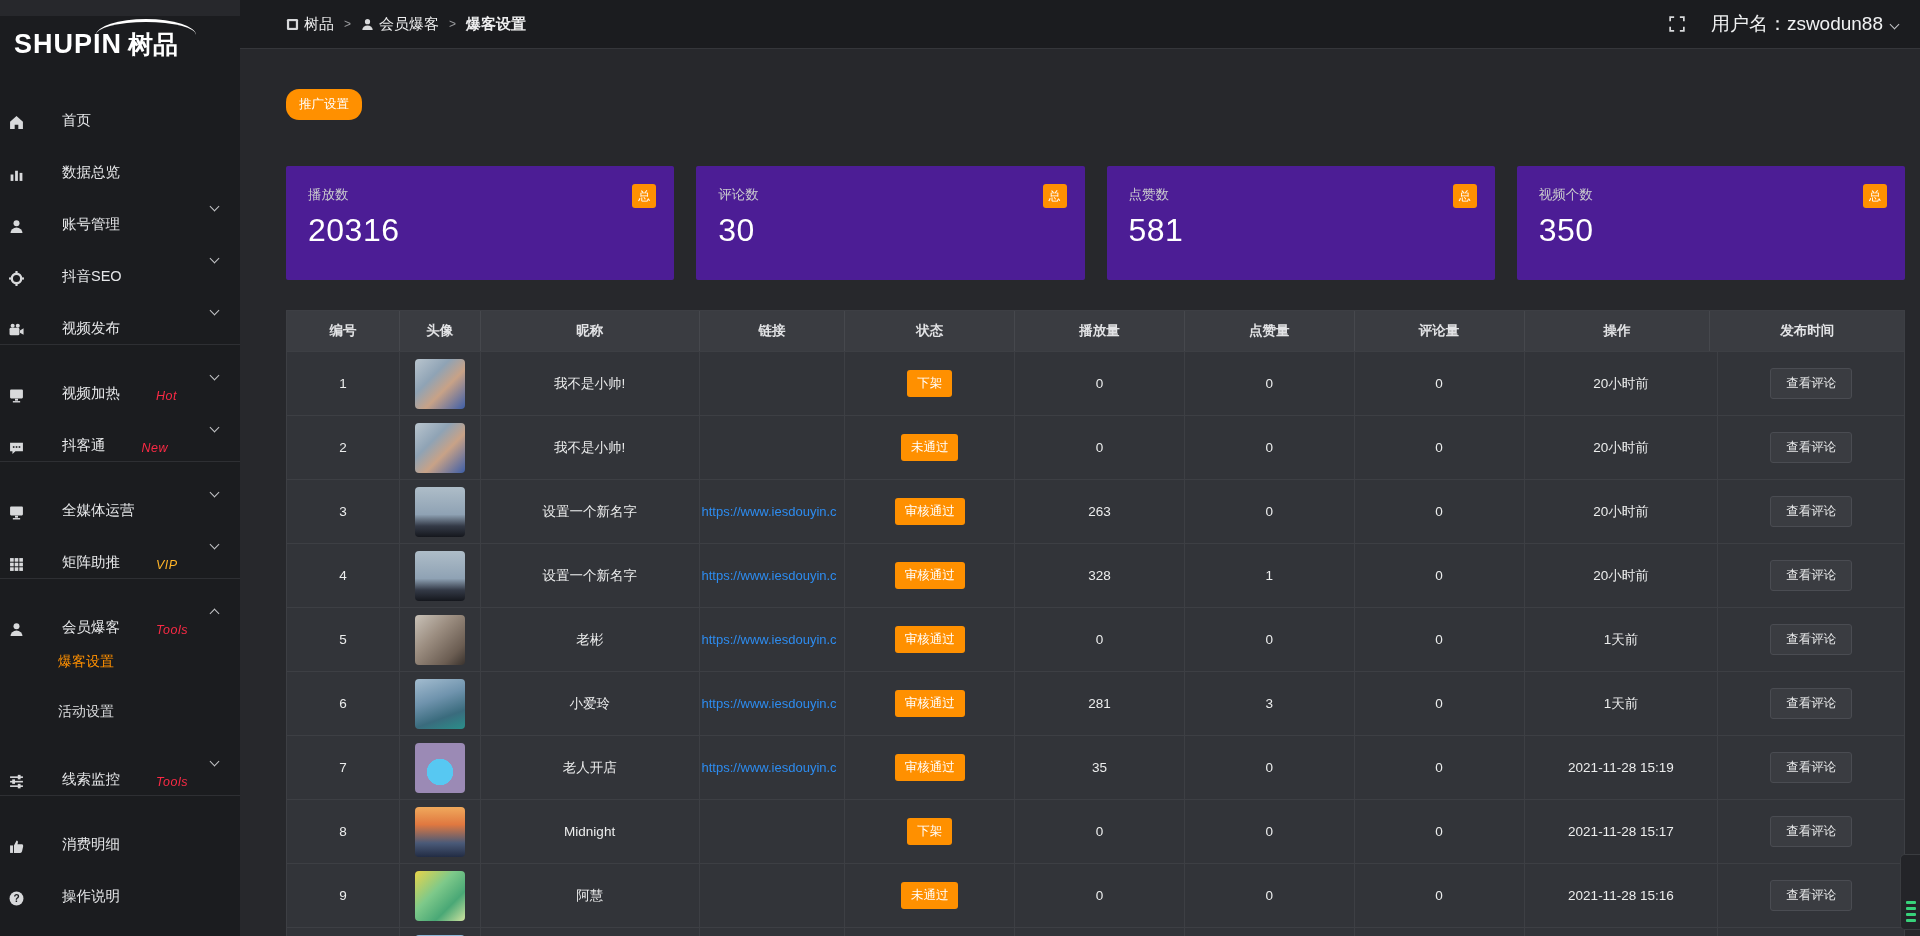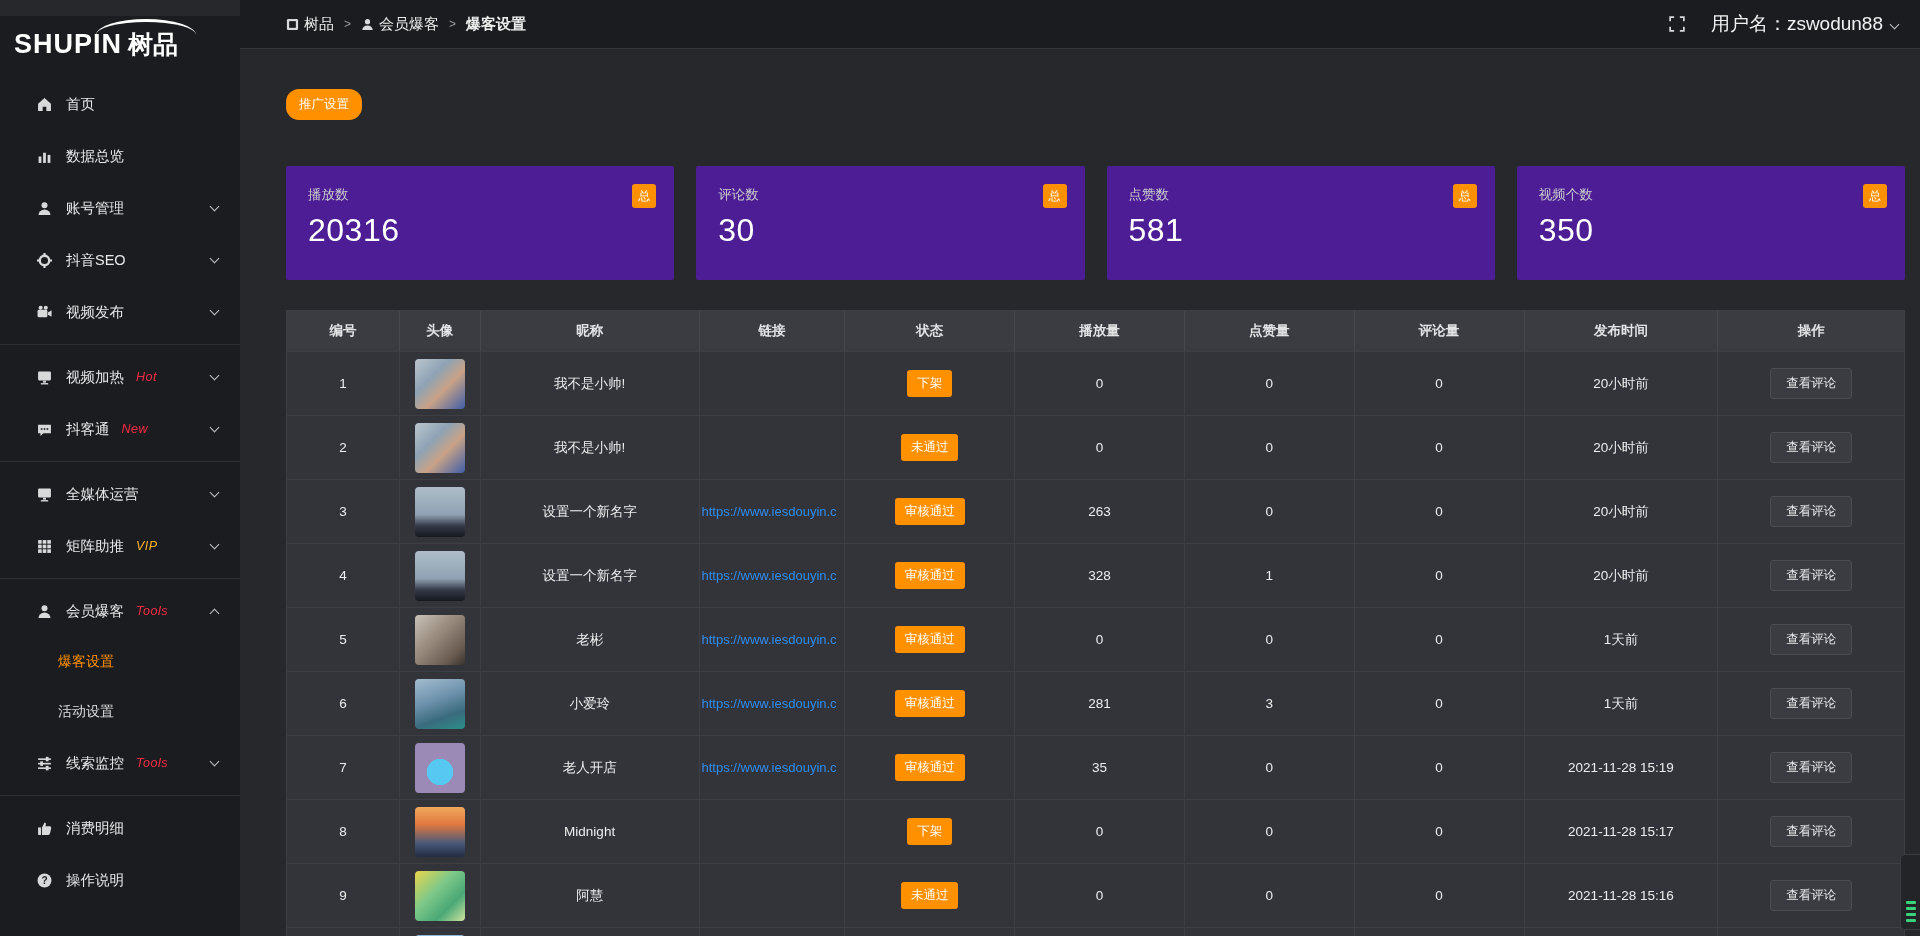--- a/index.html
+++ b/index.html
@@ -7,21 +7,21 @@
     font-family:"Liberation Sans","DejaVu Sans",sans-serif; color:#e4e5e7; }
 
   
   .sidebar { position:absolute; left:0; top:16px; width:240px; height:936px; background:#1b1c1f; z-index:5; }
   .logo { position:relative; height:56px; display:flex; align-items:center; padding-left:14px; }
   .logo-en { font-size:27px; font-weight:800; color:#fff; letter-spacing:1px; }
   .logo-cjk { font-size:25px; font-weight:700; color:#fff; margin-left:6px; }
   .logo-arc { position:absolute; top:3px; left:96px; width:100px; height:16px;
     border-top:3px solid #fff; border-radius:50% 50% 0 0 / 100% 100% 0 0; }
   .menu { padding-top:6px; }
-  .side-item { position:relative; height:52px; display:flex; align-items:center; padding-left:36px; cursor:pointer; }
+  .side-item { position:relative; height:52px; display:flex; align-items:flex-end; padding-left:8px; cursor:pointer;gap:24px; }
   .sicon { width:16px; height:16px; margin-right:14px; display:inline-flex; align-items:center; justify-content:center; flex:none; }
   .sicon svg { display:block; }
   .slabel { font-size:14.5px; color:#e6e7e9; }
   .stag { font-size:12.5px; font-weight:normal; font-style:italic; margin-left:12px; letter-spacing:.5px; }
   .stag.red { color:#fa2a45; }
   .stag.gold { color:#ffb428; }
   .chev { position:absolute; right:22px; width:7px; height:7px;
     border-right:1.5px solid #c4c5c8; border-bottom:1.5px solid #c4c5c8; transform:rotate(45deg); top:21px; }
   .chev.up { transform:rotate(-135deg); top:25px; }
   .sub-item { height:50px; display:flex; align-items:center; padding-left:58px; font-size:14px; color:#d9dadc; cursor:pointer; }
@@ -372,22 +372,22 @@
   <div class="table">
     <div class="thead">
       <div class="th c-id">编号</div>
       <div class="th c-avatar">头像</div>
       <div class="th c-nickname">昵称</div>
       <div class="th c-link" style="justify-content:center;padding-left:0;">链接</div>
       <div class="th c-status">状态</div>
       <div class="th c-plays">播放量</div>
       <div class="th c-likes">点赞量</div>
       <div class="th c-comments">评论量</div>
+      <div class="th c-action">操作</div>
       <div class="th c-time">发布时间</div>
-      <div class="th c-action">操作</div>
     </div>
     <div>
         <div class="tr">
     <div class="td c-id">
             <span>1</span>
           </div>
     <div class="td c-avatar">
             <span class="avatar av-boy"></span>
           </div>
     <div class="td c-nickname">

